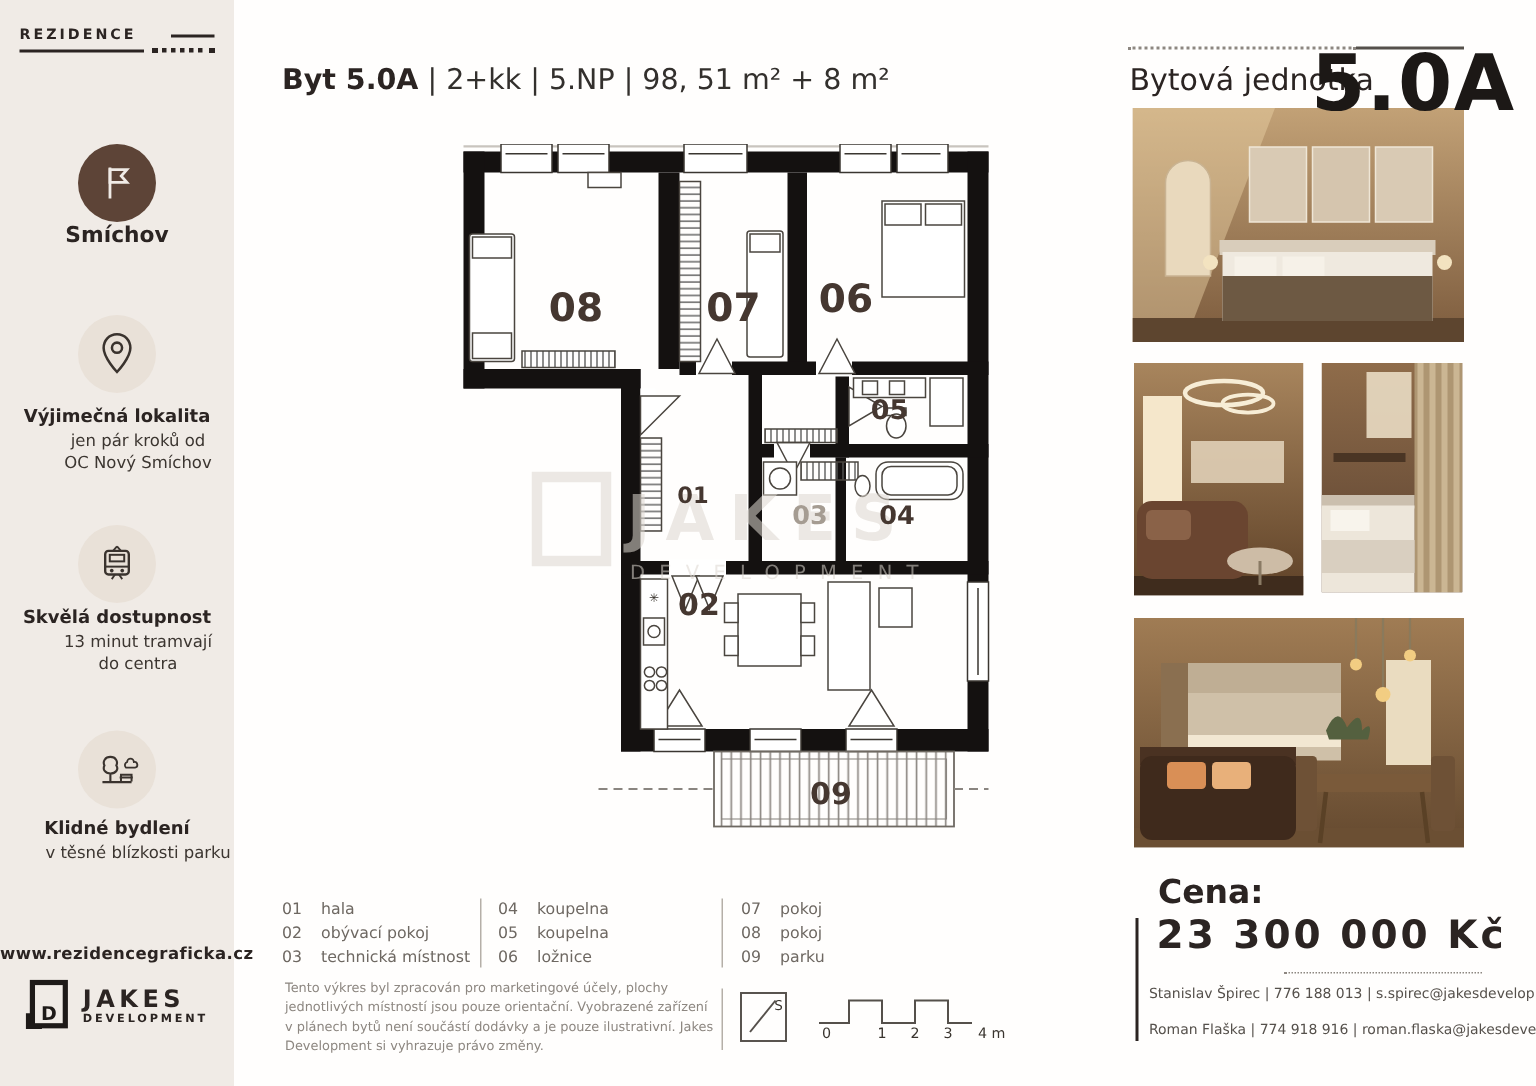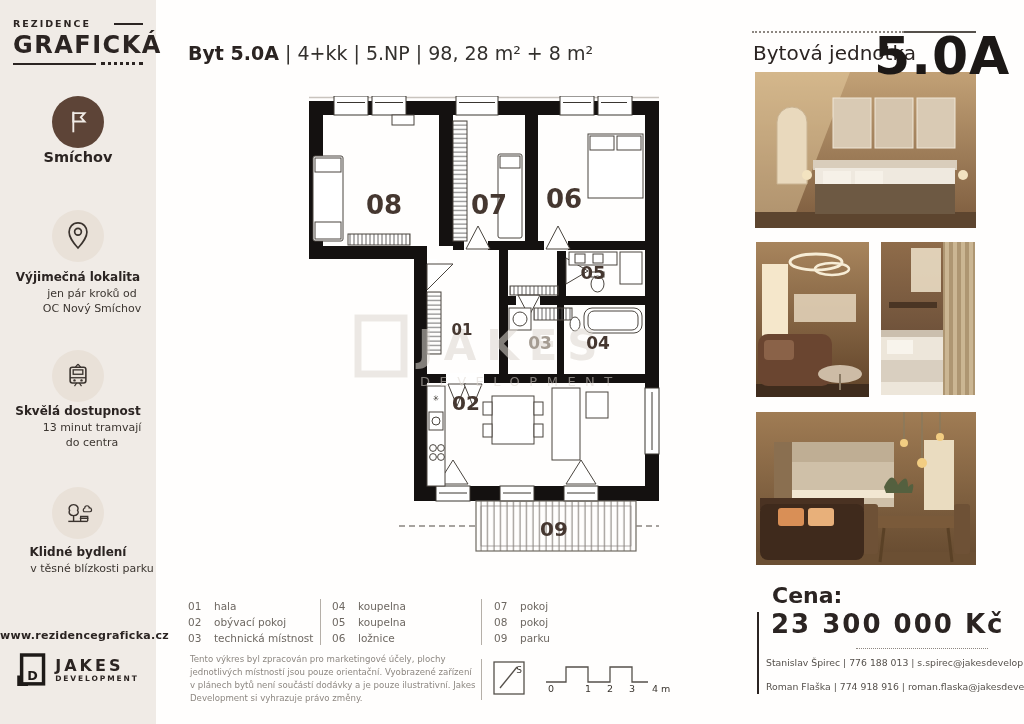--- a/index.html
+++ b/index.html
@@ -72,21 +72,20 @@
 <body>
 
 <div class="page">
 
   <div class="sidebar">
     <div class="logo">
       <div class="logo-row">
         <span class="logo-top">REZIDENCE</span>
         <span class="logo-line"></span>
       </div>
-      <div class="logo-main">GRAFICKÁ</div>
       <div class="logo-under">
           <span class="lu-solid"></span>
           <span class="lu-dots"></span>
         </div>
     </div>
 
     <div class="circle dark" style="top:96px;">
       <svg width="30" height="30" viewBox="0 0 32 32">
         <line x1="11" y1="5" x2="11" y2="27" stroke="#f0ebe6" stroke-width="2"></line>
         <path d="M11 6.5 h12 l-4 4.5 4 4.5 h-12 z" fill="none" stroke="#f0ebe6" stroke-width="2"></path>
@@ -142,21 +141,21 @@
       </svg>
       <div class="txt">
         <div class="t1">JAKES</div>
         <div class="t2">DEVELOPMENT</div>
       </div>
     </div>
   </div>
 
   <div class="title">
     <b>Byt 5.0A</b>
-    <span class="rest">| 4+kk | 5.NP | 98, 28 m² + 8 m²</span>
+    <span class="rest">| 2+kk | 5.NP | 98, 51 m² + 8 m²</span>
   </div>
 
   <svg class="plan" viewBox="0 0 380 470">
     <defs>
       <pattern id="hatchV" width="4" height="10" patternUnits="userSpaceOnUse">
         <line x1="2" y1="0" x2="2" y2="10" stroke="#555" stroke-width="0.9"></line>
       </pattern>
       <pattern id="hatchH" width="10" height="4.5" patternUnits="userSpaceOnUse">
         <line x1="0" y1="2" x2="10" y2="2" stroke="#555" stroke-width="0.9"></line>
       </pattern>

